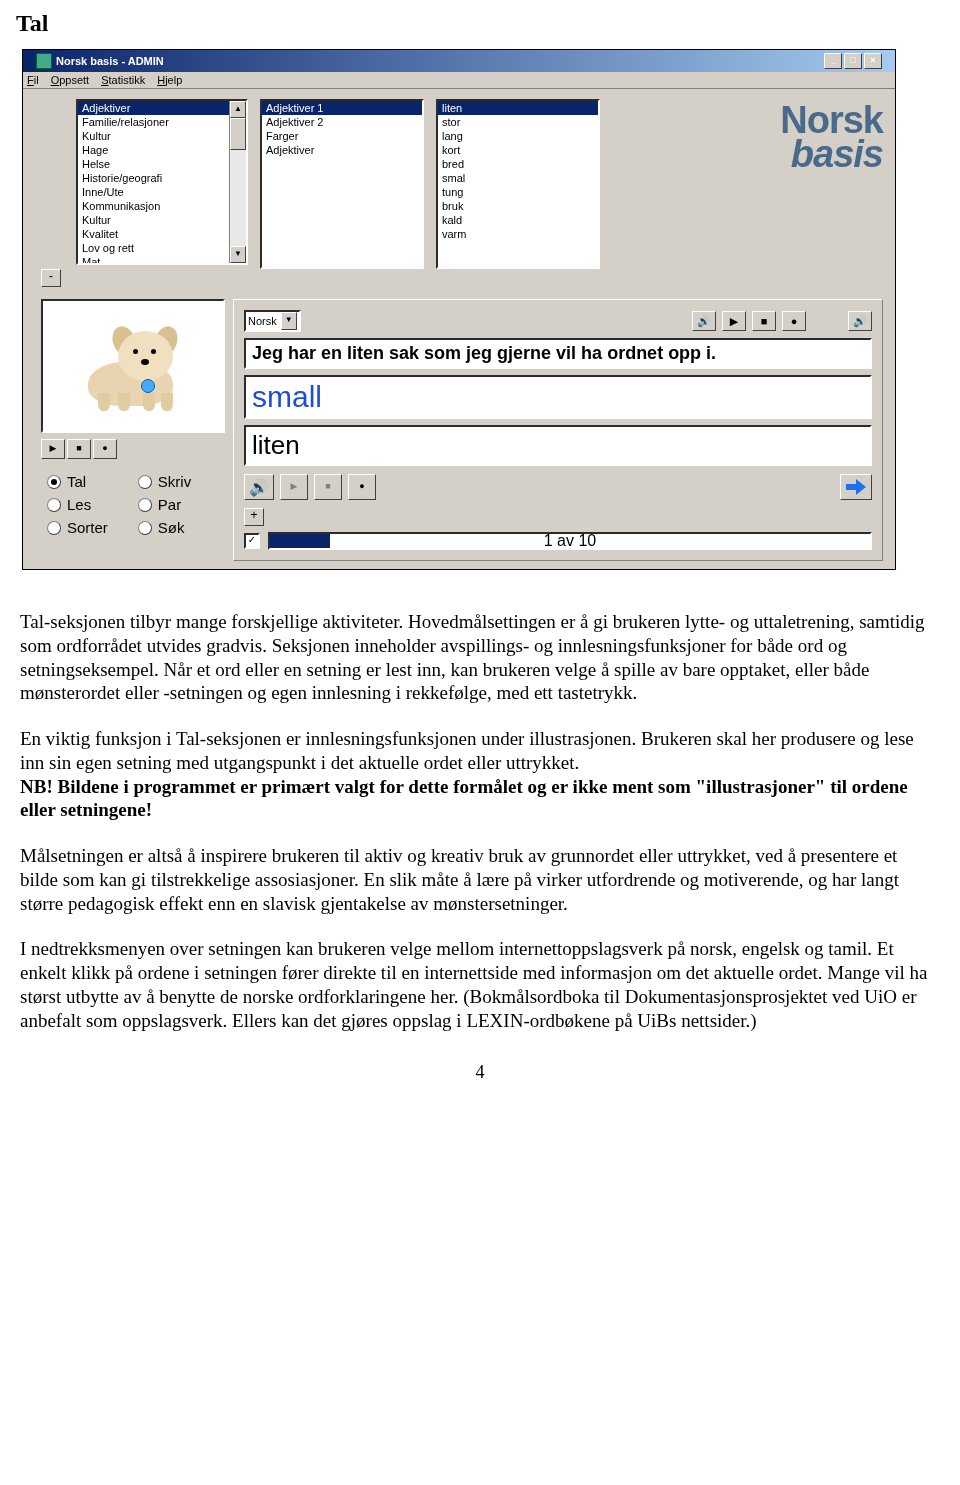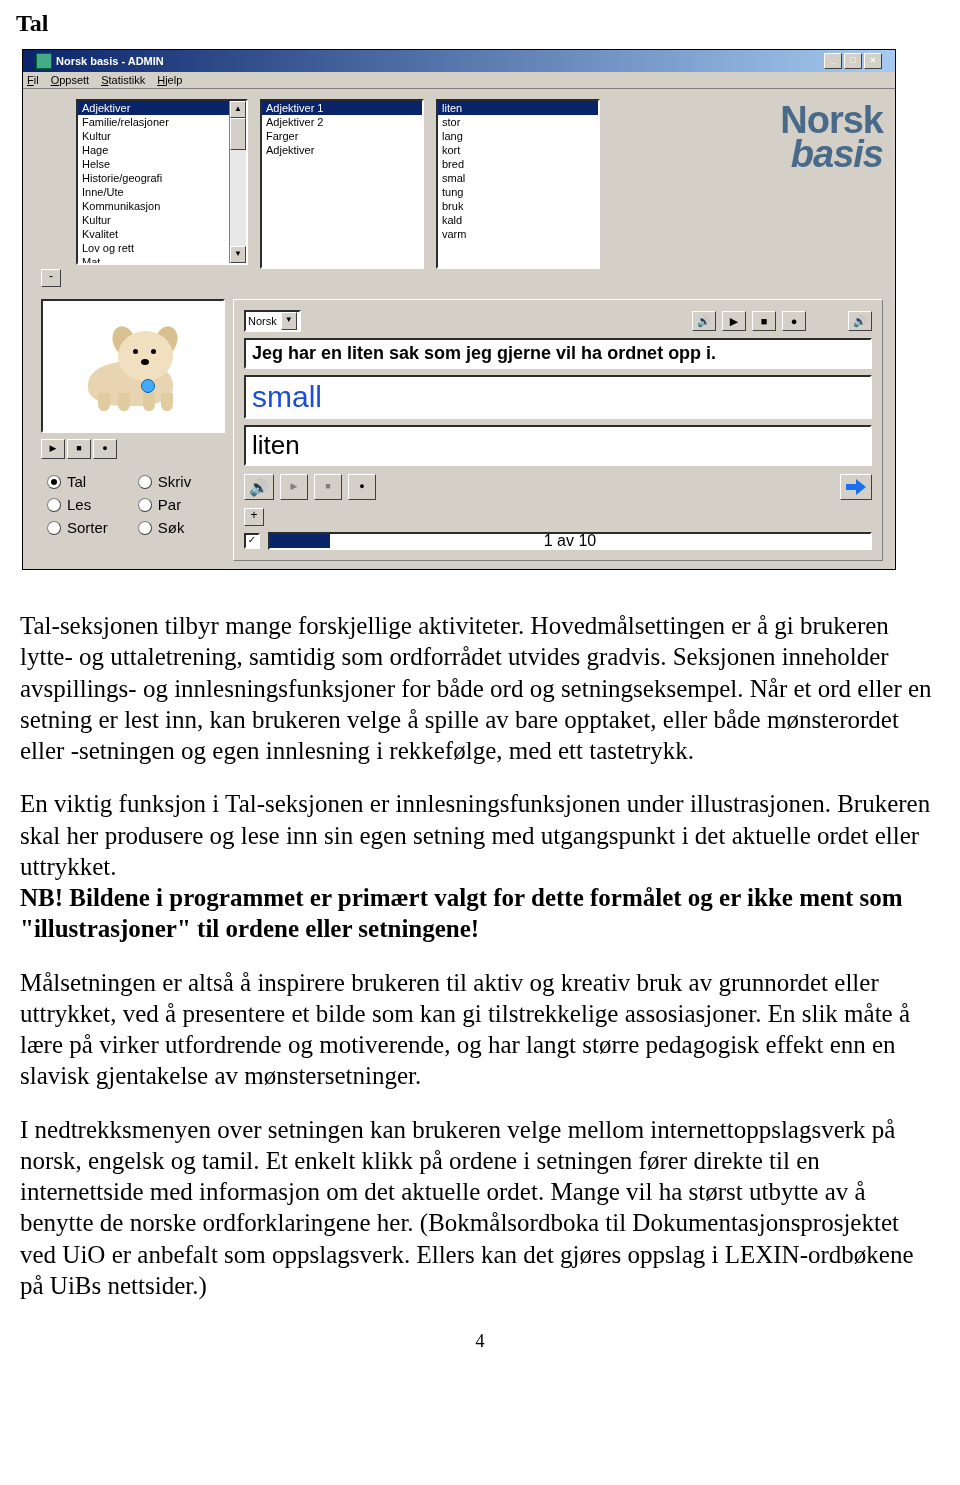--- a/index.html
+++ b/index.html
@@ -272,21 +272,21 @@
   .progress .pfill {
     position:absolute; left:0; top:0; bottom:0; width:10%;
     background:#0a246a;
   }
   .progress .plabel {
     position:relative; z-index:1; font-size:16px;
   }
   
   .doc {
     margin: 40px 10px 0 10px;
-    font-size: 25px;
+    font-size: 19px;
     line-height: 1.25;
   }
   .doc p { margin: 0 0 22px 0; text-align: left;}
   .doc p.nb { margin: 0 0 22px 0;}
   .doc .nb-strong { font-weight: bold; }
   .pagenum {
     text-align:center; font-size:18px; margin-top:30px;
   }
   .spacer { flex:1; }
 </style>

